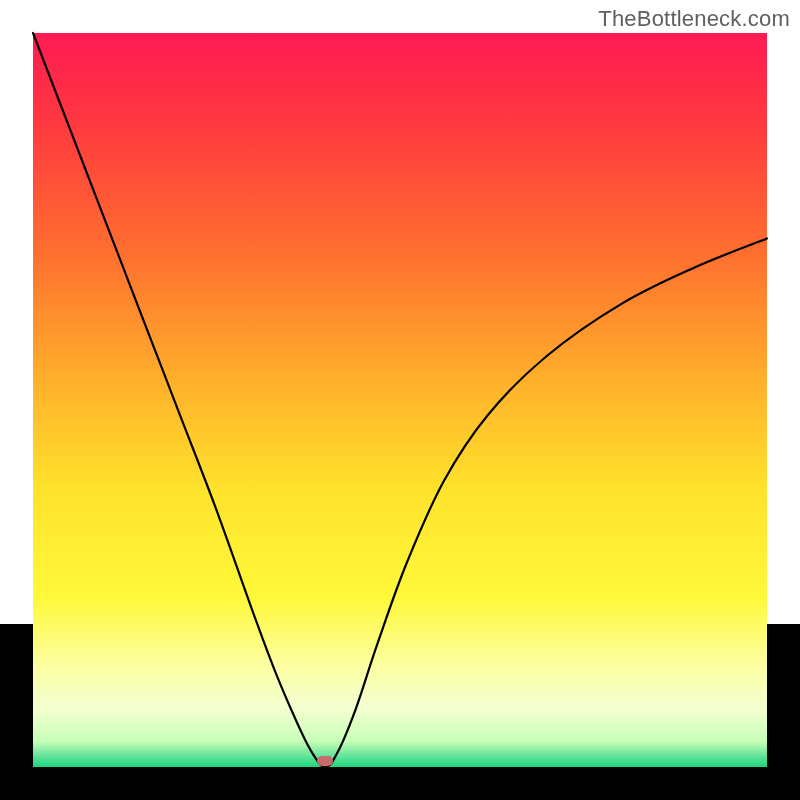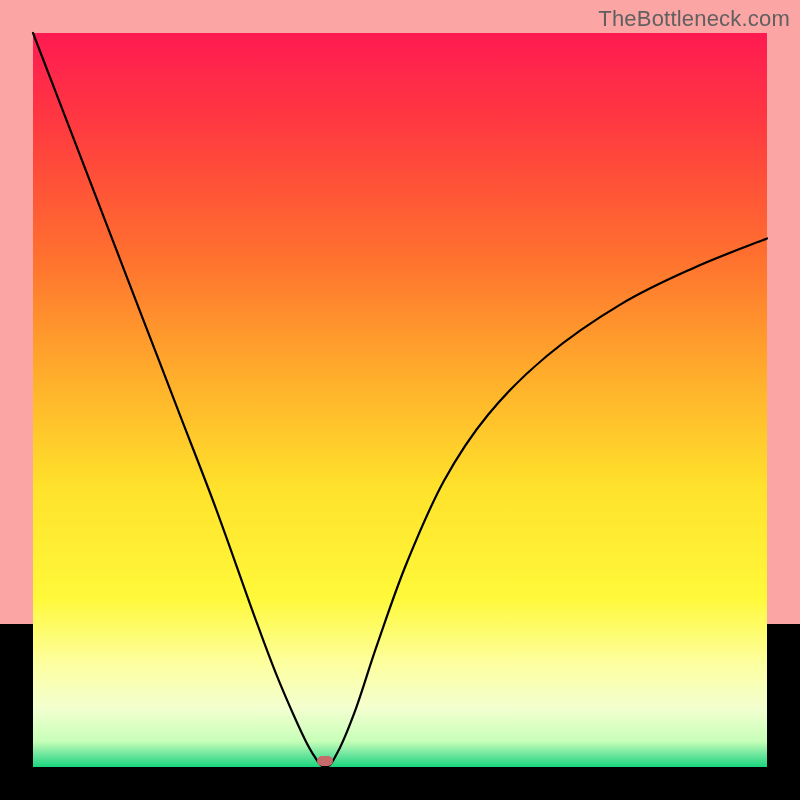--- a/index.html
+++ b/index.html
@@ -8,21 +8,21 @@
     width: 800px;
     height: 800px;
     overflow: hidden;
     background: #000;
     font-family: Arial, Helvetica, sans-serif;
   }
   .frame {
     position: relative;
     width: 800px;
     height: 624px;
-    background: #fca5a5;
+    background: #ffffff;
   }
   .plot {
     position: absolute;
     left: 33px;
     top: 33px;
     width: 734px;
     height: 734px;
     
   }
   .watermark {

